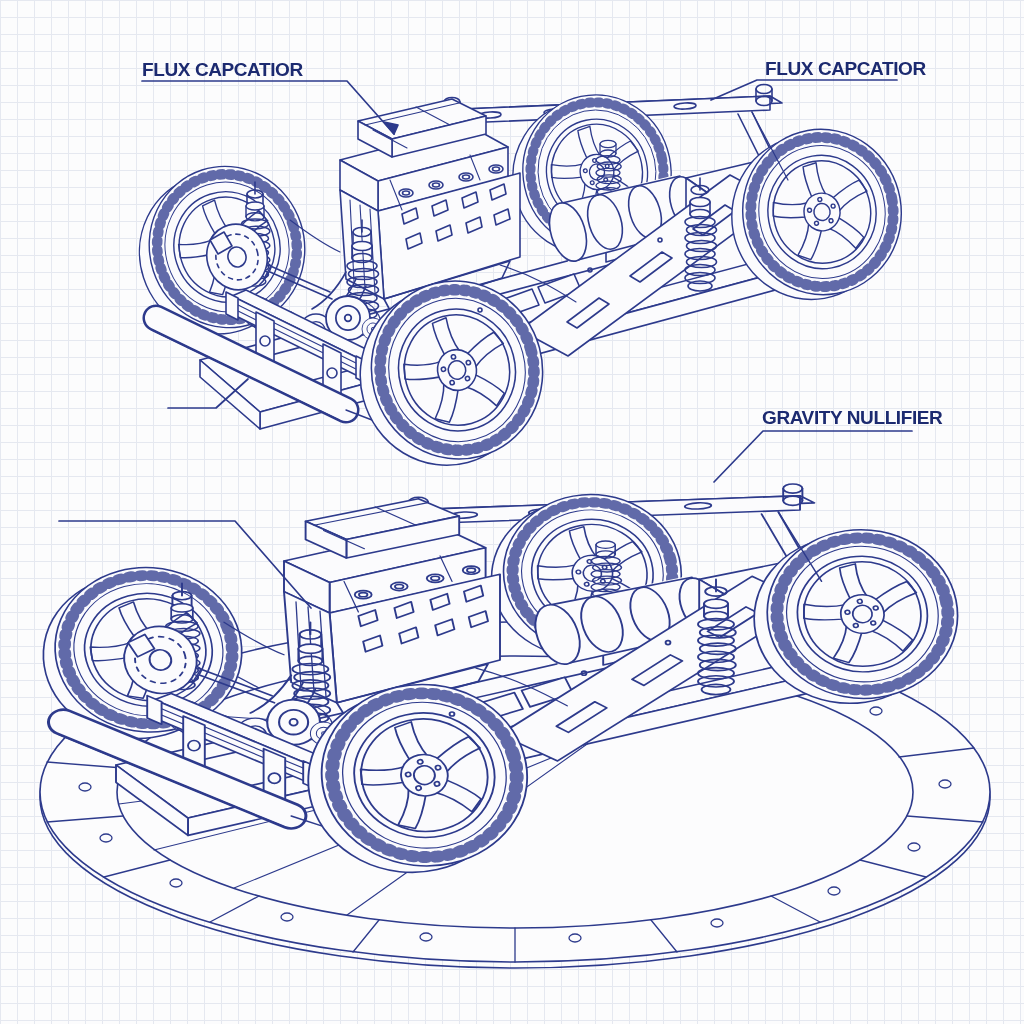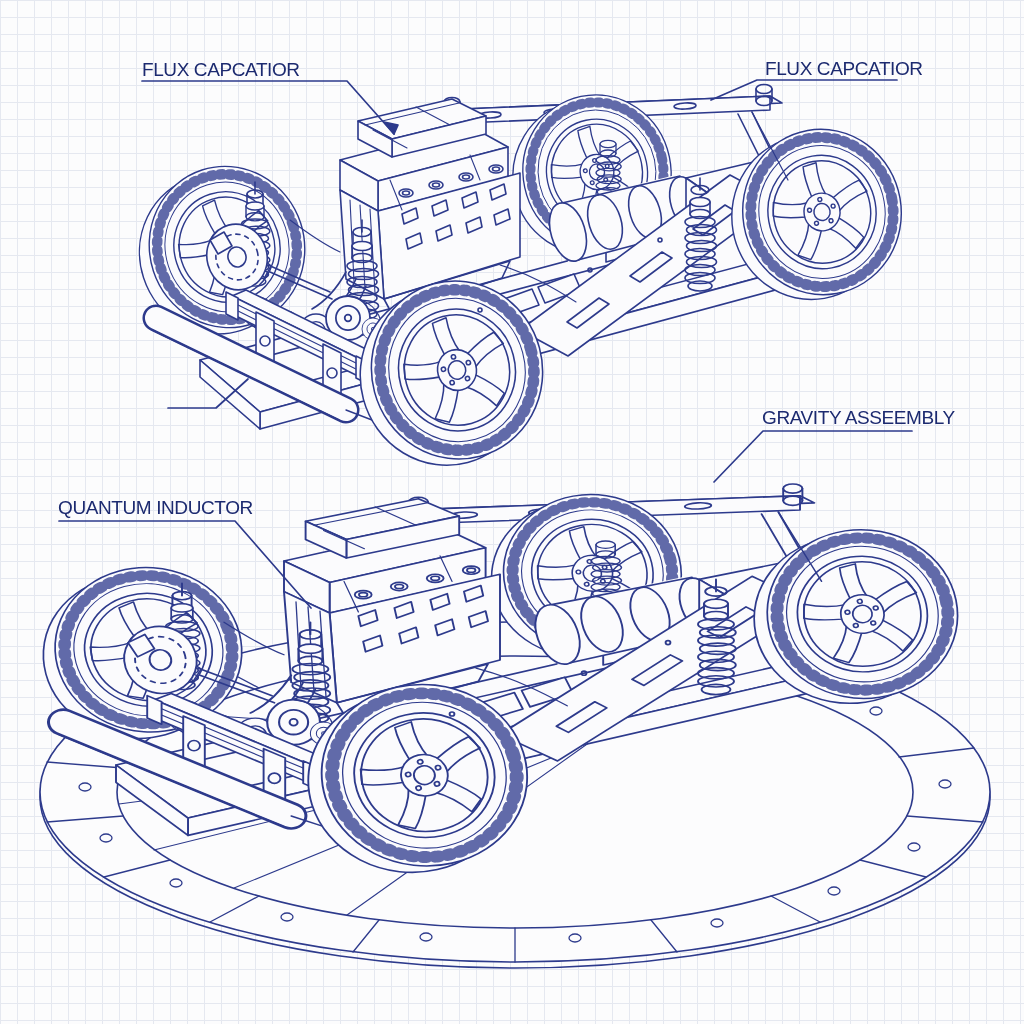--- a/index.html
+++ b/index.html
@@ -8,21 +8,21 @@
     background-color:#fcfcfd;
     background-image:
       linear-gradient(to right,#e5e8f0 1px,transparent 1px),
       linear-gradient(to bottom,#e5e8f0 1px,transparent 1px);
     background-size:17px 17px;
     font-family:"Liberation Sans",sans-serif;
   }
   #art{position:absolute;left:0;top:0;}
   .callout{
     position:absolute;
-    font-weight:normal;font-size:19px;line-height:26px;
+    font-weight:bold;font-size:19px;line-height:26px;
     letter-spacing:-0.4px;color:#1c2a70;white-space:nowrap;
   }
 </style>
 </head>
 <body>
 
 <div id="stage">
 
 <svg id="art" width="1024" height="1024" viewBox="0 0 1024 1024" xmlns="http://www.w3.org/2000/svg">
   <defs>
@@ -248,17 +248,16 @@
       <path d="M912,431 L763,431 L714,482"></path>
     </g>
   </g>
 </svg>
 
 <div class="callout" style="left:142px;top:57px">FLUX CAPCATIOR</div>
 
 <div class="callout" style="left:765px;top:56px">FLUX CAPCATIOR</div>
 
 
-<div class="callout" style="left:58px;top:495px">QUANTUM INDUCTOR</div>
-
-<div class="callout" style="left:762px;top:405px">GRAVITY ASSEEMBLY</div>
+
+<div class="callout" style="left:762px;top:405px">GRAVITY NULLIFIER</div>
 
 </div>
 
 </body></html>

